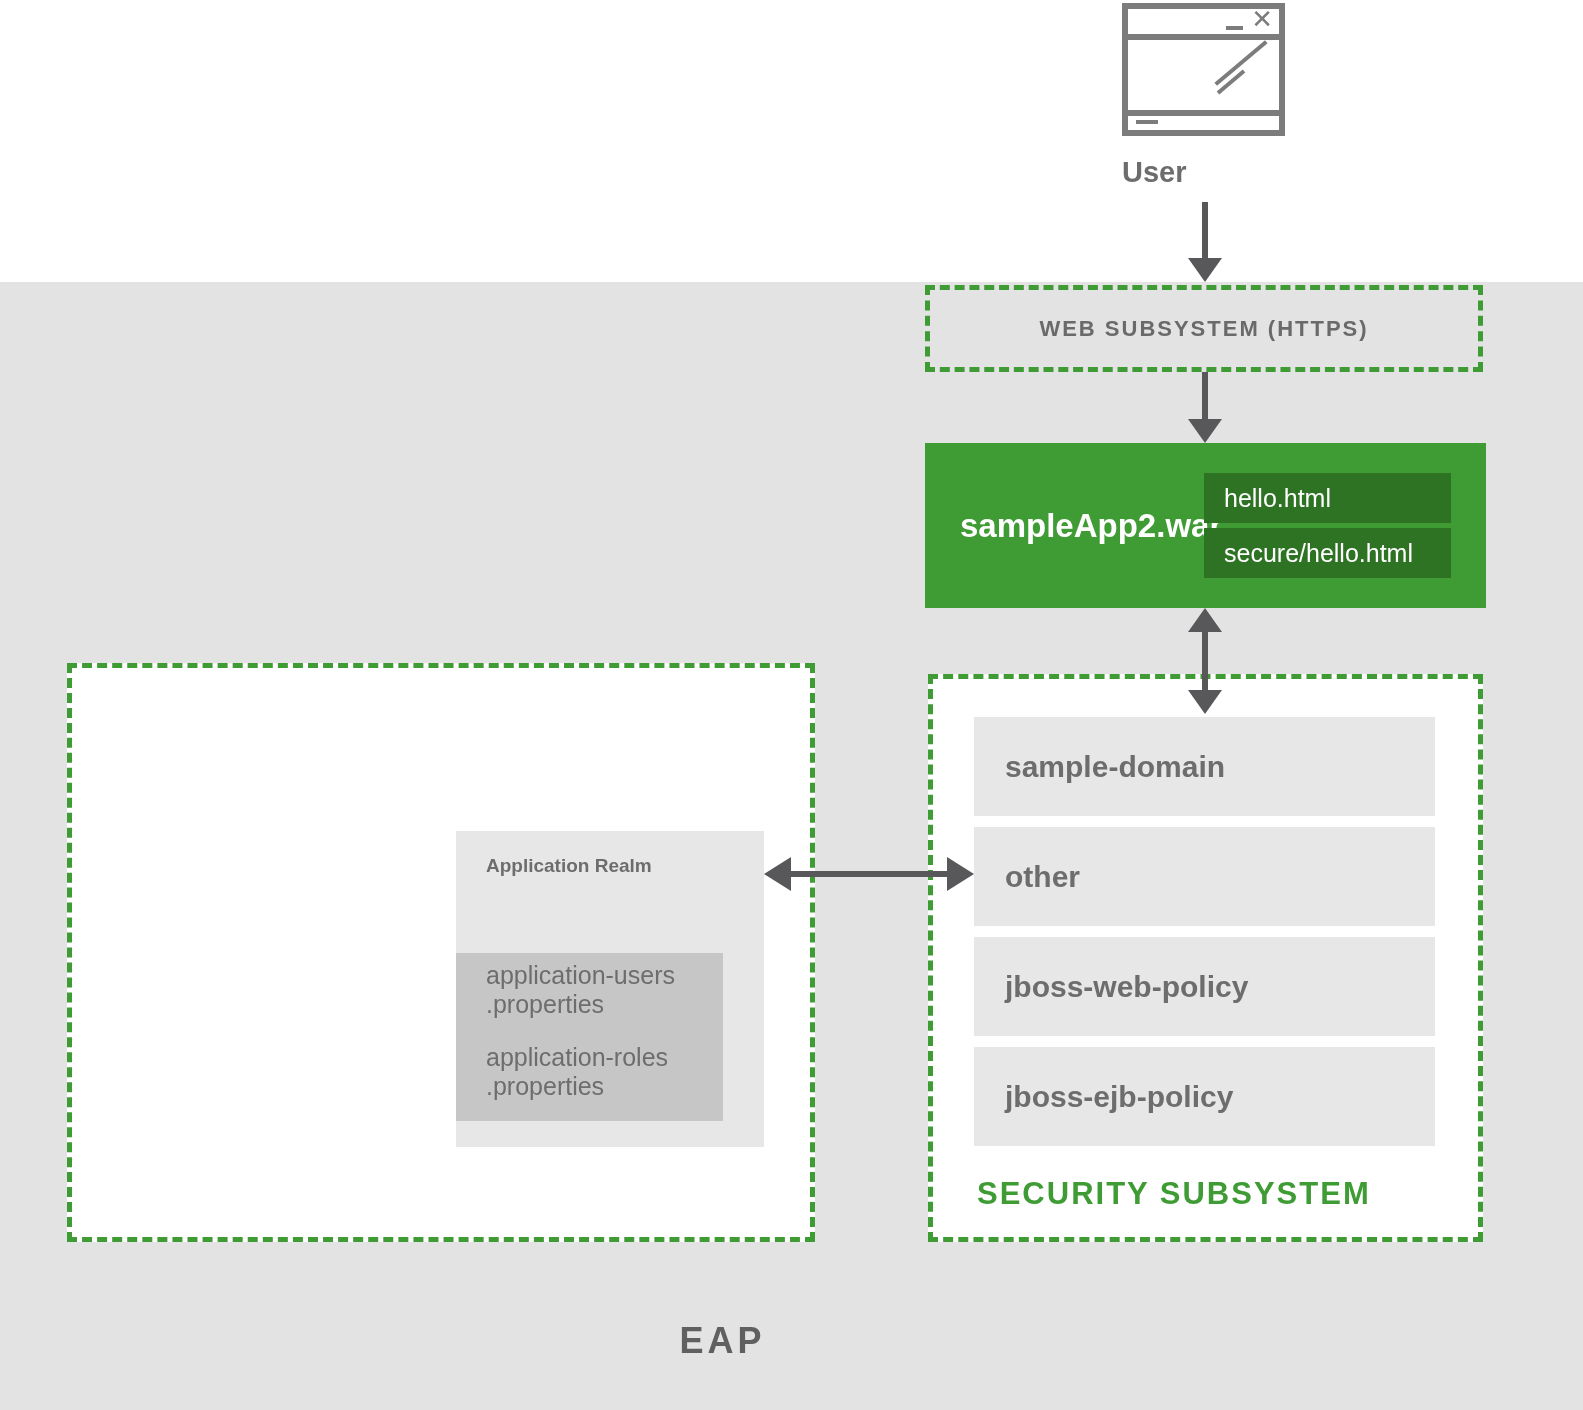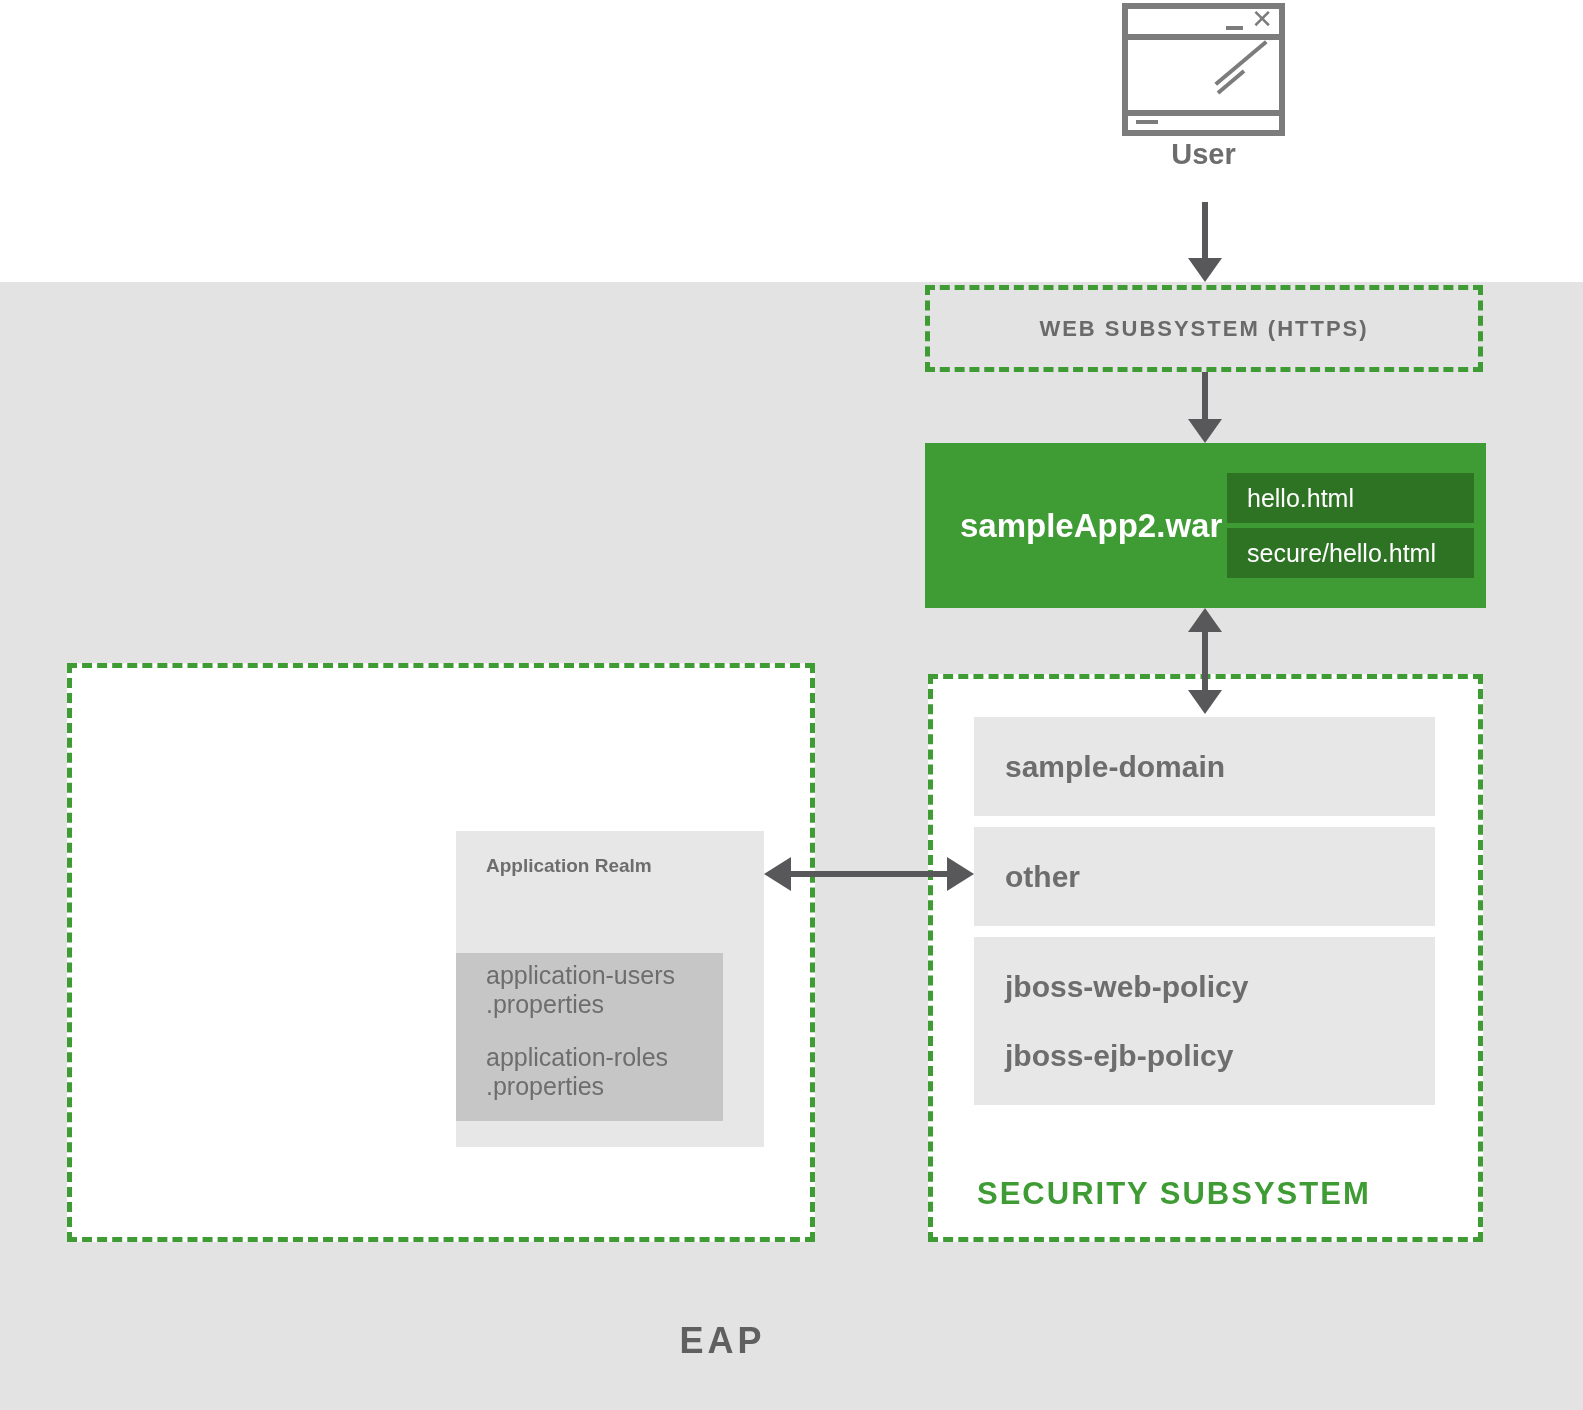--- a/index.html
+++ b/index.html
@@ -20,21 +20,21 @@
   .bi-titlebar{position:relative;height:25px;border-bottom:6px solid var(--icon-gray);}
   .bi-min{position:absolute;right:36px;bottom:4px;width:17px;height:4px;background:var(--icon-gray);}
   .bi-close{position:absolute;right:6px;top:-4px;font-size:26px;font-weight:bold;color:var(--icon-gray);line-height:28px;}
   .bi-content{position:relative;height:70px;}
   .shine{position:absolute;height:4px;background:var(--icon-gray);transform:rotate(-40deg);transform-origin:center;}
   .shine1{left:80px;top:21px;width:66px;}
   .shine2{left:86px;top:40px;width:34px;}
   .bi-statusbar{position:relative;height:14px;border-top:6px solid var(--icon-gray);}
   .bi-dash{position:absolute;left:8px;top:4px;width:22px;height:4px;background:var(--icon-gray);}
 
-  .user-label{position:absolute;left:1122px;top:138px;width:163px;text-align:center;
+  .user-label{position:absolute;left:1122px;top:156px;width:163px;text-align:left;
     font-size:29px;font-weight:600;color:var(--text-gray);}
 
   
   .shaft-v{position:absolute;width:6px;background:var(--arrow-gray);z-index:5;}
   .shaft-h{position:absolute;height:6px;background:var(--arrow-gray);z-index:5;}
   .head{position:absolute;width:0;height:0;z-index:5;}
   .head-down{border-left:17px solid transparent;border-right:17px solid transparent;border-top:24px solid var(--arrow-gray);}
   .head-up{border-left:17px solid transparent;border-right:17px solid transparent;border-bottom:24px solid var(--arrow-gray);}
   .head-left{border-top:17px solid transparent;border-bottom:17px solid transparent;border-right:27px solid var(--arrow-gray);}
   .head-right{border-top:17px solid transparent;border-bottom:17px solid transparent;border-left:27px solid var(--arrow-gray);}
@@ -43,29 +43,29 @@
   .dashed-box{position:absolute;border:5px dashed var(--green);box-sizing:border-box;}
   .web-box{left:925px;top:285px;width:558px;height:87px;display:flex;align-items:center;justify-content:center;}
   .web-box-label{font-size:22px;font-weight:bold;color:var(--heading-gray);letter-spacing:2px;}
   .security-box{left:928px;top:674px;width:555px;height:568px;background:#ffffff;}
   .realms-box{left:67px;top:663px;width:748px;height:579px;background:#ffffff;}
 
   
   .war-box{position:absolute;left:925px;top:443px;width:561px;height:165px;background:var(--green);}
   .war-label{position:absolute;left:35px;top:0;height:165px;display:flex;align-items:center;
     font-size:33px;font-weight:bold;color:#ffffff;}
-  .war-files{position:absolute;right:12px;top:30px;width:247px;text-align:center;}
+  .war-files{position:absolute;right:0;top:30px;width:282px;text-align:center;}
   .war-file{width:247px;height:50px;margin-bottom:5px;background:var(--dark-green);color:#ffffff;
     font-size:25px;display:flex;align-items:center;padding-left:20px;box-sizing:border-box;}
 
   
   .sec-item{position:absolute;left:974px;width:461px;height:99px;background:var(--box-gray);
     display:flex;align-items:center;padding-left:31px;box-sizing:border-box;
     font-size:30px;font-weight:bold;color:var(--text-gray);}
-  .sec-item.i0{top:717px;} .sec-item.i1{top:827px;} .sec-item.i2{top:937px;} .sec-item.i3{top:1006px;}
+  .sec-item.i0{top:717px;} .sec-item.i1{top:827px;} .sec-item.i2{top:937px;} .sec-item.i3{top:1047px;}
   .sec-label{position:absolute;left:977px;top:1176px;font-size:31px;font-weight:bold;
     color:var(--green);letter-spacing:2px;}
 
   
   .realm-box{position:absolute;left:456px;top:831px;width:308px;height:316px;background:var(--box-gray);}
   .realm-title{position:absolute;left:30px;top:17px;width:235px;font-size:19px;font-weight:bold;
     color:var(--text-gray);line-height:36px;}
   .realm-file{position:absolute;left:0;width:267px;height:86px;background:var(--chip-gray);
     color:var(--text-gray);font-size:25px;line-height:29px;padding:8px 0 0 30px;box-sizing:border-box;}
   .realm-file.f0{top:122px;} .realm-file.f1{top:204px;}

